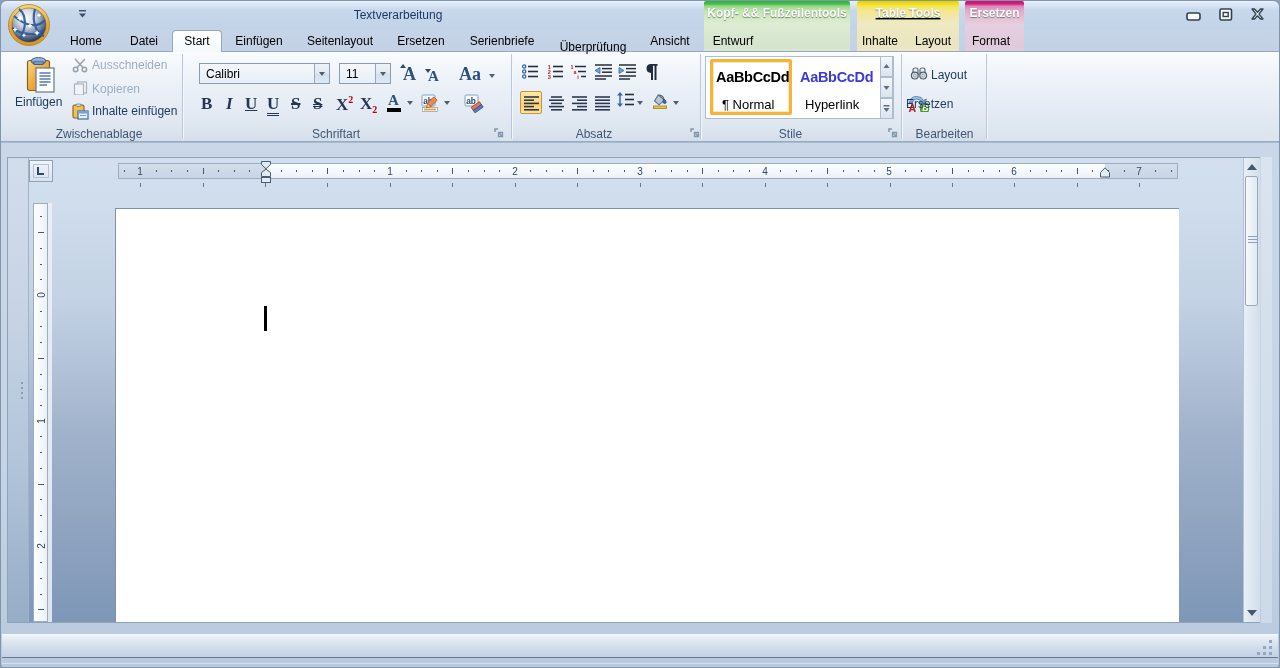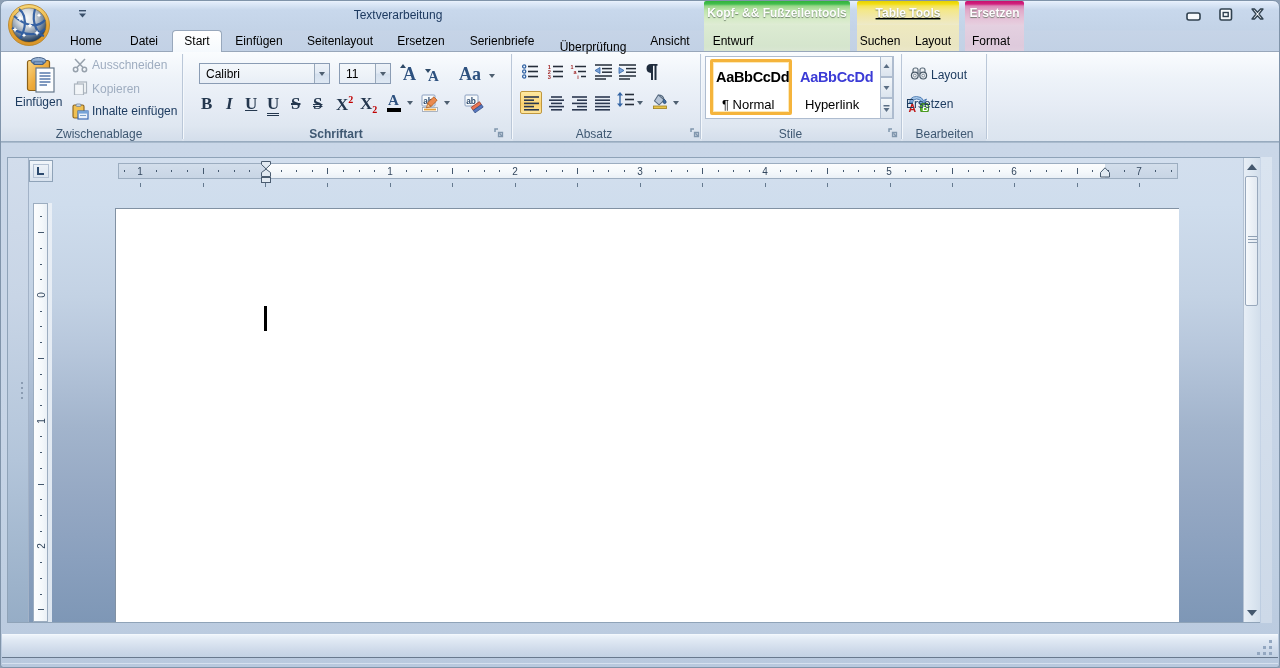--- a/index.html
+++ b/index.html
@@ -114,28 +114,28 @@
 <div class="tab" style="left:64px;width:44px;">Home</div>
 <div class="tab" style="left:122px;width:44px;">Datei</div>
 <div class="tab" style="left:175px;width:44px;">Start</div>
 <div class="tab" style="left:232px;width:54px;">Einfügen</div>
 <div class="tab" style="left:303px;width:74px;">Seitenlayout</div>
 <div class="tab" style="left:392px;width:58px;">Ersetzen</div>
 <div class="tab" style="left:465px;width:74px;">Serienbriefe</div>
 <div class="tab" style="left:556px;width:74px;margin-top:6px;">Überprüfung</div>
 <div class="tab" style="left:646px;width:48px;text-align:center;">Ansicht</div>
 <div class="tab" style="left:706px;width:54px;">Entwurf</div>
-<div class="tab" style="left:858px;width:44px;">Suchen</div>
+<div class="tab" style="left:858px;width:44px;">Inhalte</div>
 <div class="tab" style="left:911px;width:44px;">Layout</div>
 <div class="tab" style="left:968px;width:46px;">Format</div>
 <div id="tabline"></div>
 
 <div id="ribbon"></div>
 <div class="grouplbl" style="left:2px;width:180px;padding-left:14px;">Zwischenablage</div>
-<div class="grouplbl" style="left:184px;width:316px;padding-right:12px;font-weight:bold;">Schriftart</div>
+<div class="grouplbl" style="left:184px;width:316px;padding-right:12px;">Schriftart</div>
 <div class="grouplbl" style="left:513px;width:187px;padding-right:25px;">Absatz</div>
 <div class="grouplbl" style="left:702px;width:199px;padding-right:22px;">Stile</div>
 <div class="grouplbl" style="left:903px;width:83px;">Bearbeiten</div>
 <div class="gsep" style="left:182px;"></div>
 <div class="gsep" style="left:511px;"></div>
 <div class="gsep" style="left:700px;"></div>
 <div class="gsep" style="left:901px;"></div>
 <div class="gsep" style="left:986px;"></div>
 <svg class="launcher" style="left:494px;top:128px;" width="10" height="10" viewBox="0 0 10 10">
     <path d="M1 4 L1 1 L4 1" fill="none" stroke="#8096ad" stroke-width="1.5"></path>

